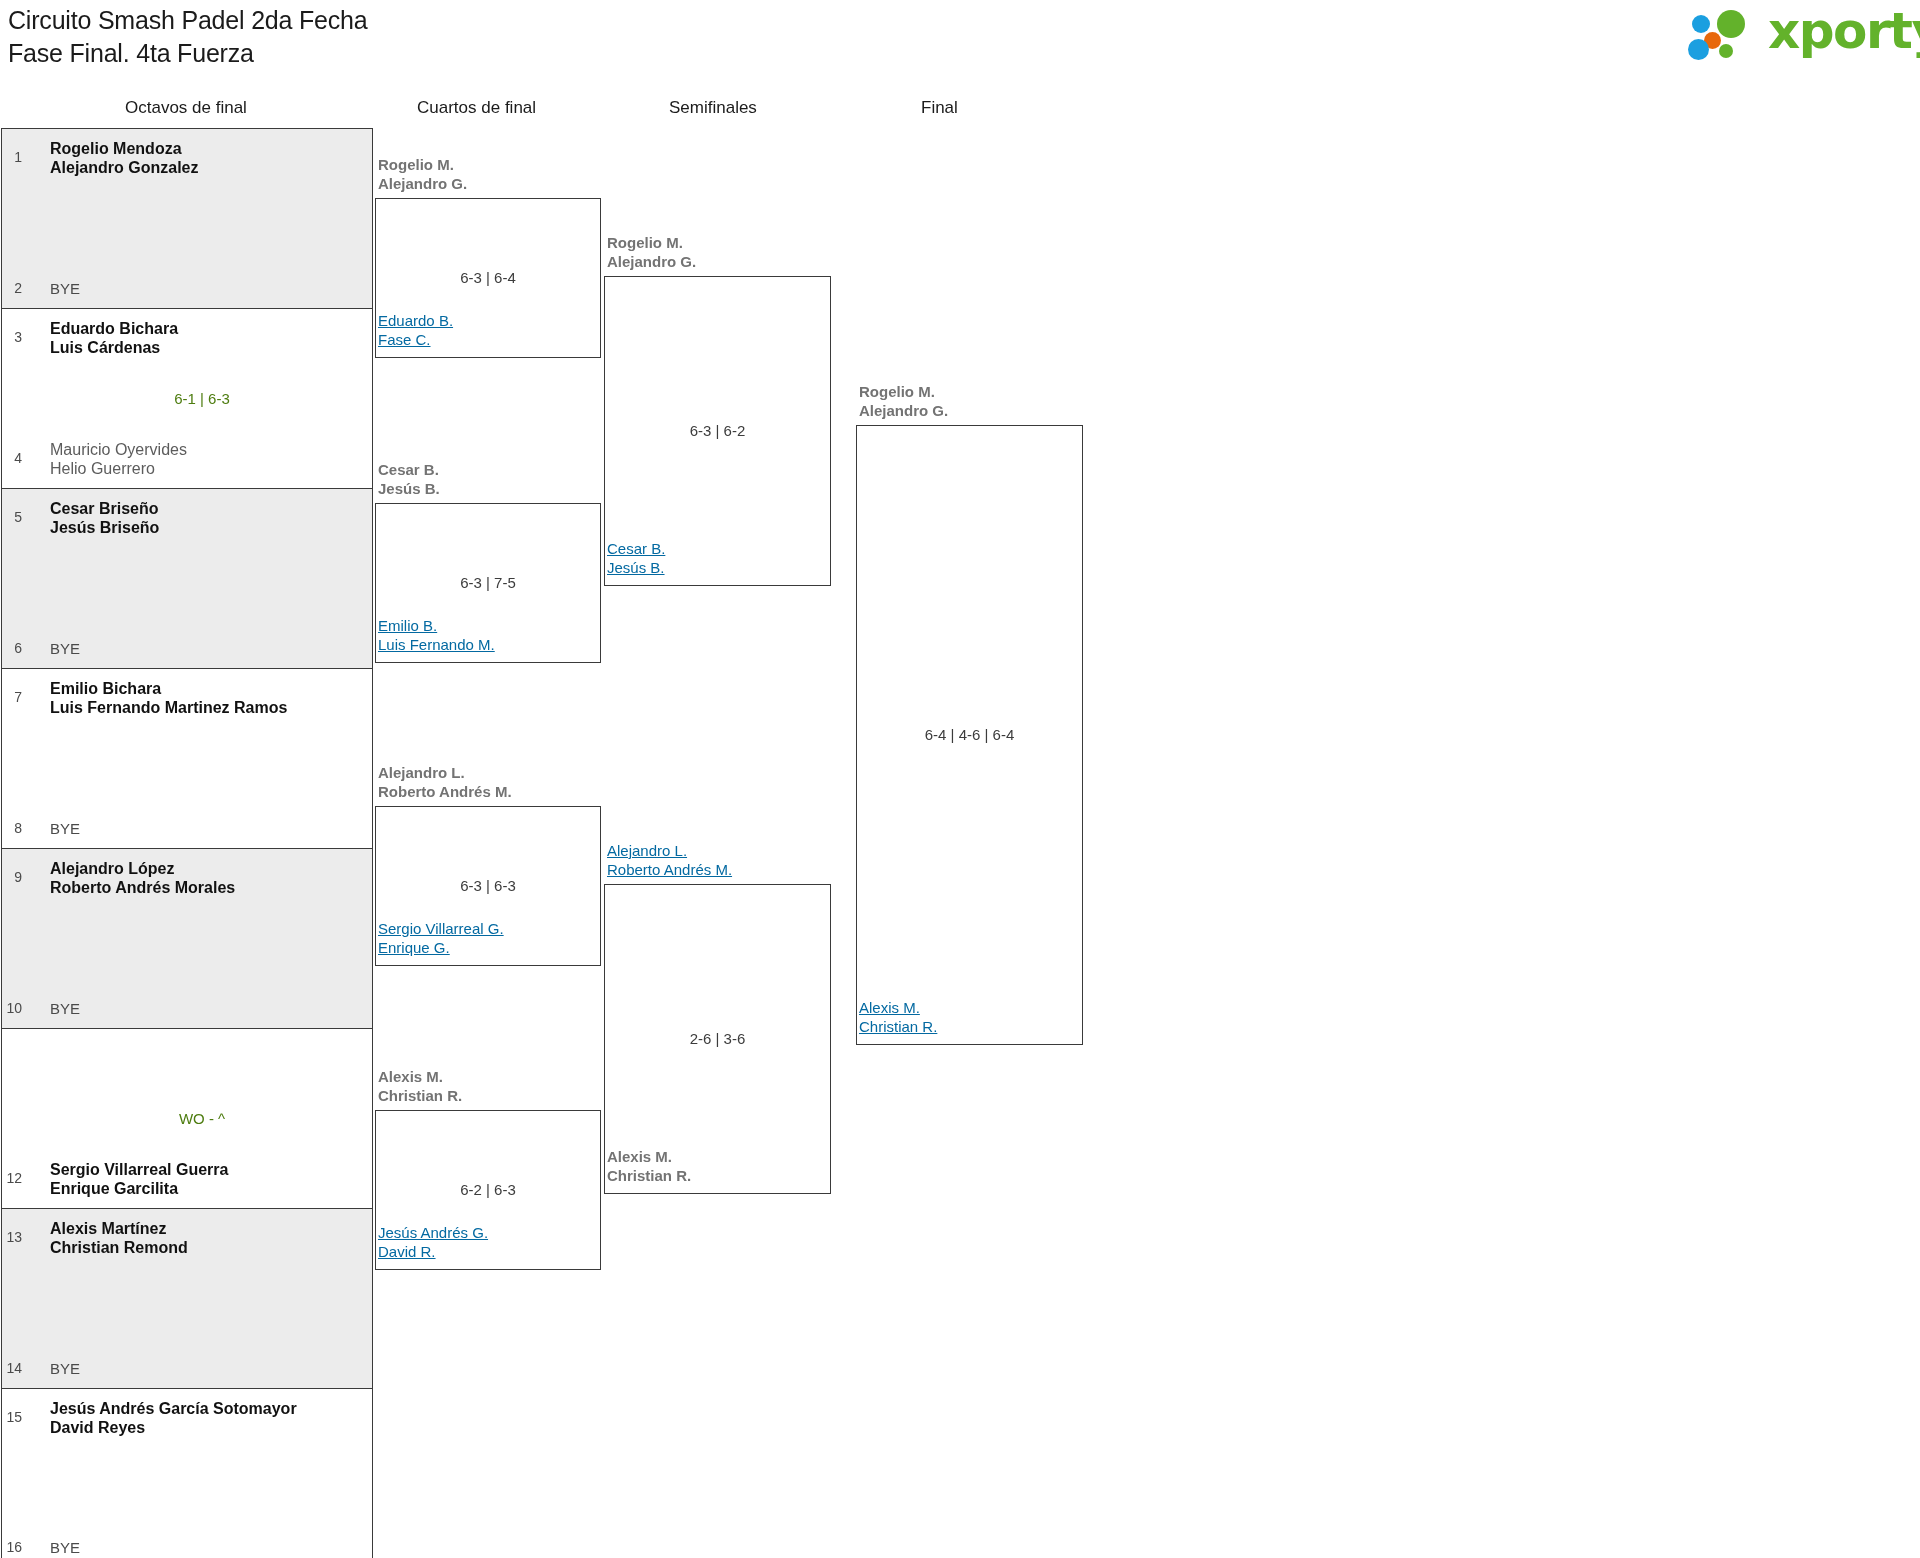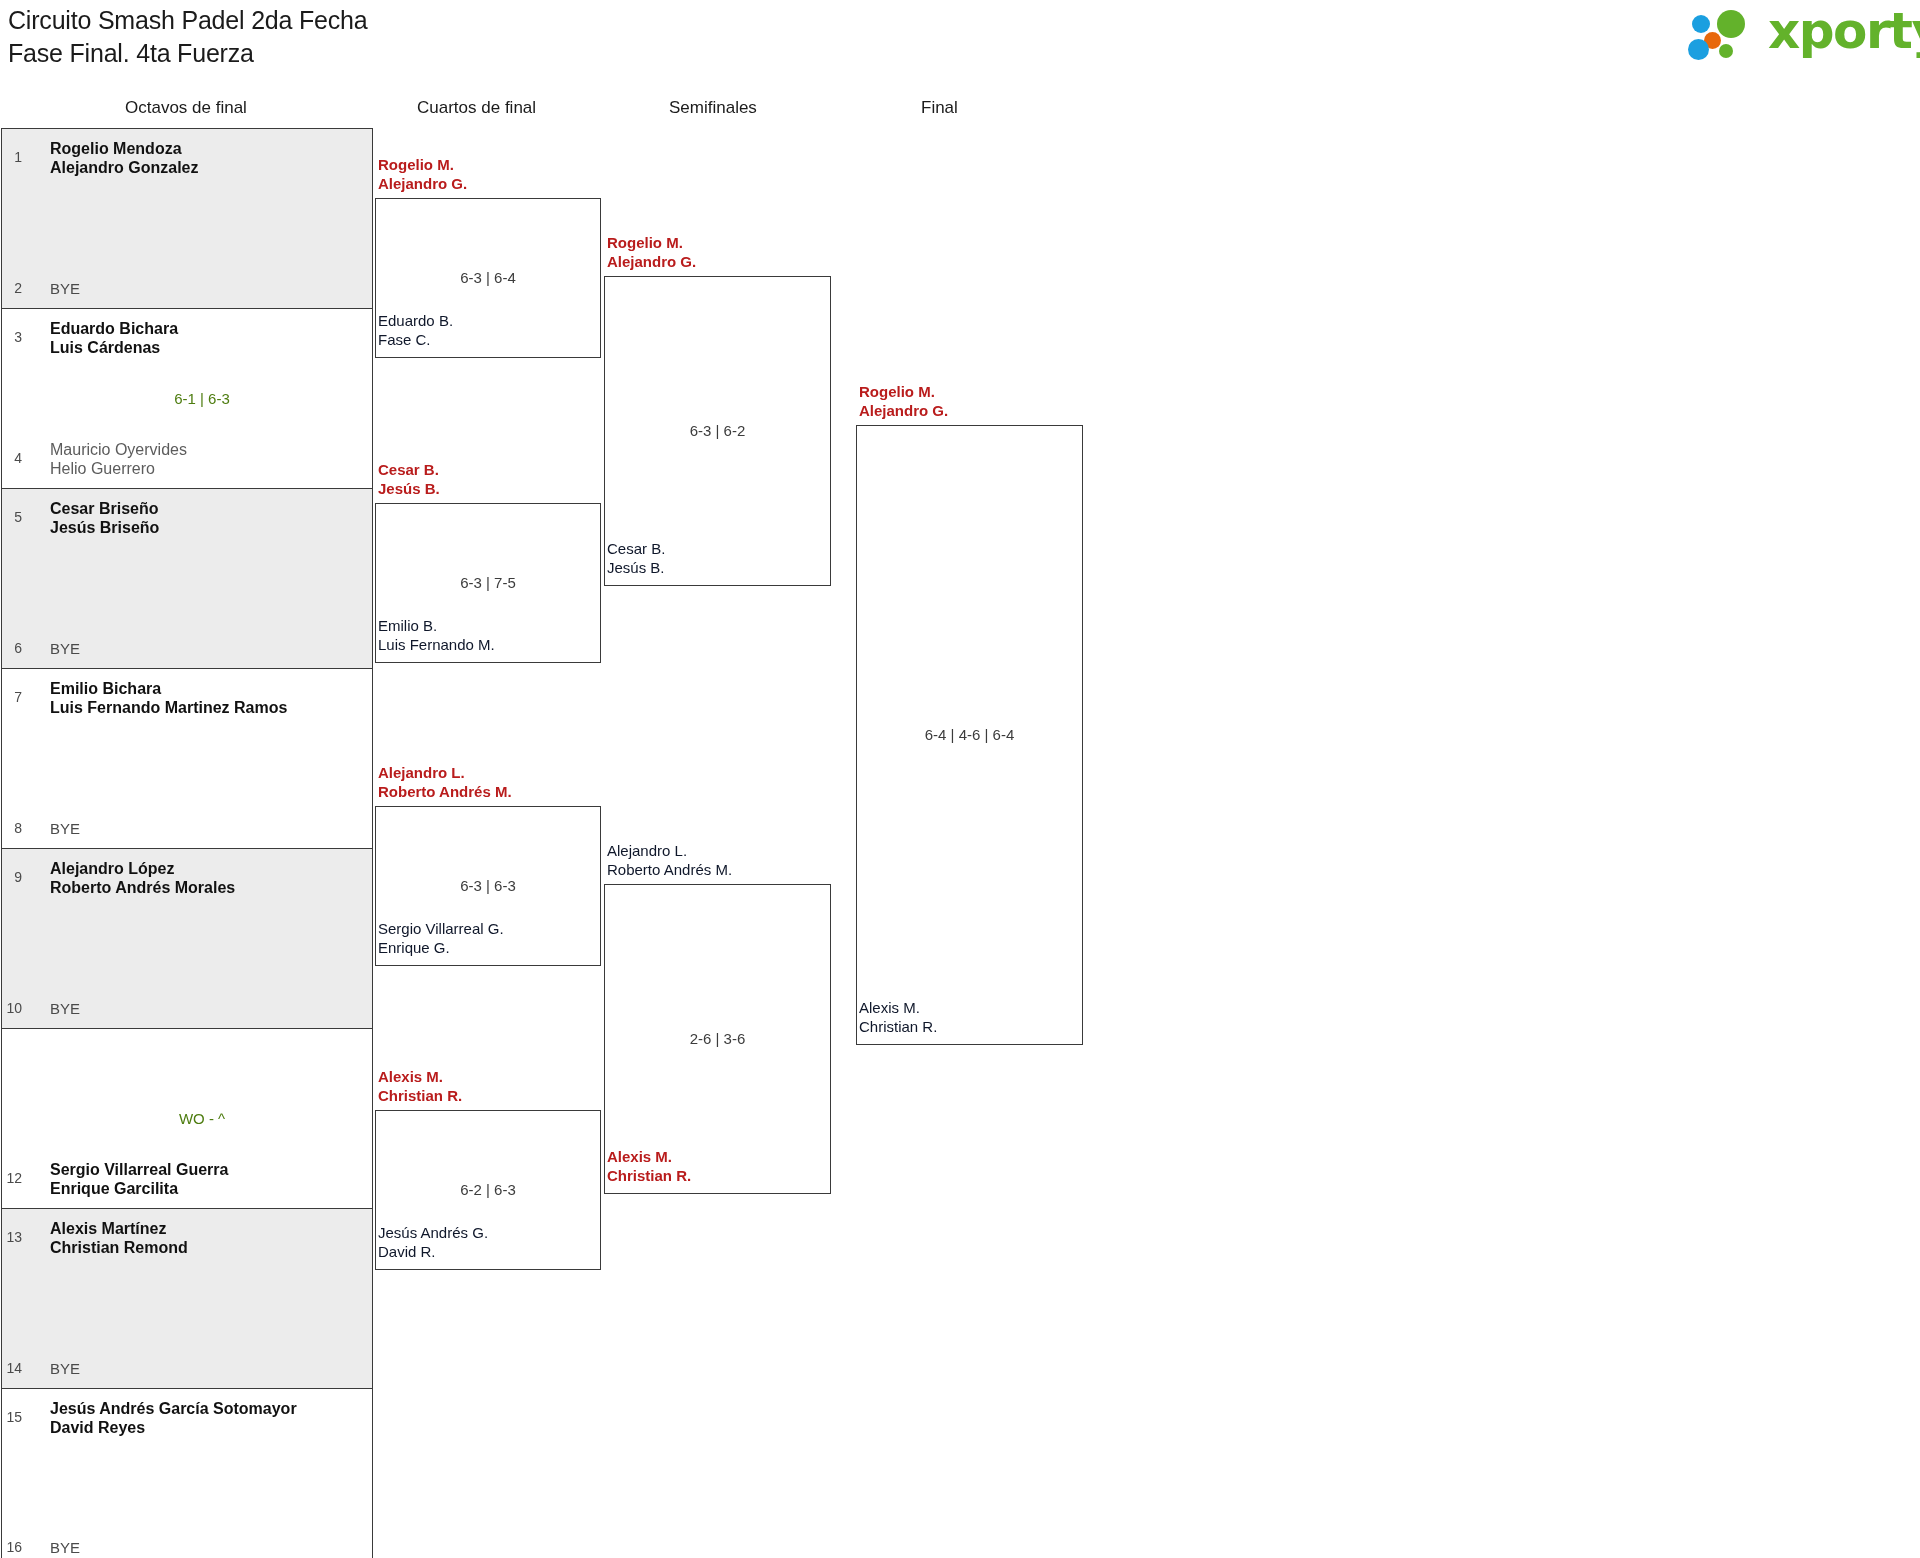--- a/index.html
+++ b/index.html
@@ -150,22 +150,22 @@
   }
   .match-bottom-name {
     position: absolute;
     left: 3px;
     bottom: 9px;
     font-size: 15px;
     line-height: 19px;
     white-space: nowrap;
   }
   .match-top-name .nm, .match-bottom-name .nm { display: block; }
-  .nm-winner { font-weight: 700; color: #b91c1c; }
-  .nm-loser  { font-weight: 400; color: #0f172a; }
+  .nm-winner { font-weight: 700; color: #737373; }
+  .nm-loser  { font-weight: 400; color: #0369a1; text-decoration: underline; }
 </style>
 </head>
 <body>
 
 <div id="header-title">
   <span class="line">Circuito Smash Padel 2da Fecha</span>
   <span class="line">Fase Final. 4ta Fuerza</span>
 </div>
 
 <div id="brand-logo">

